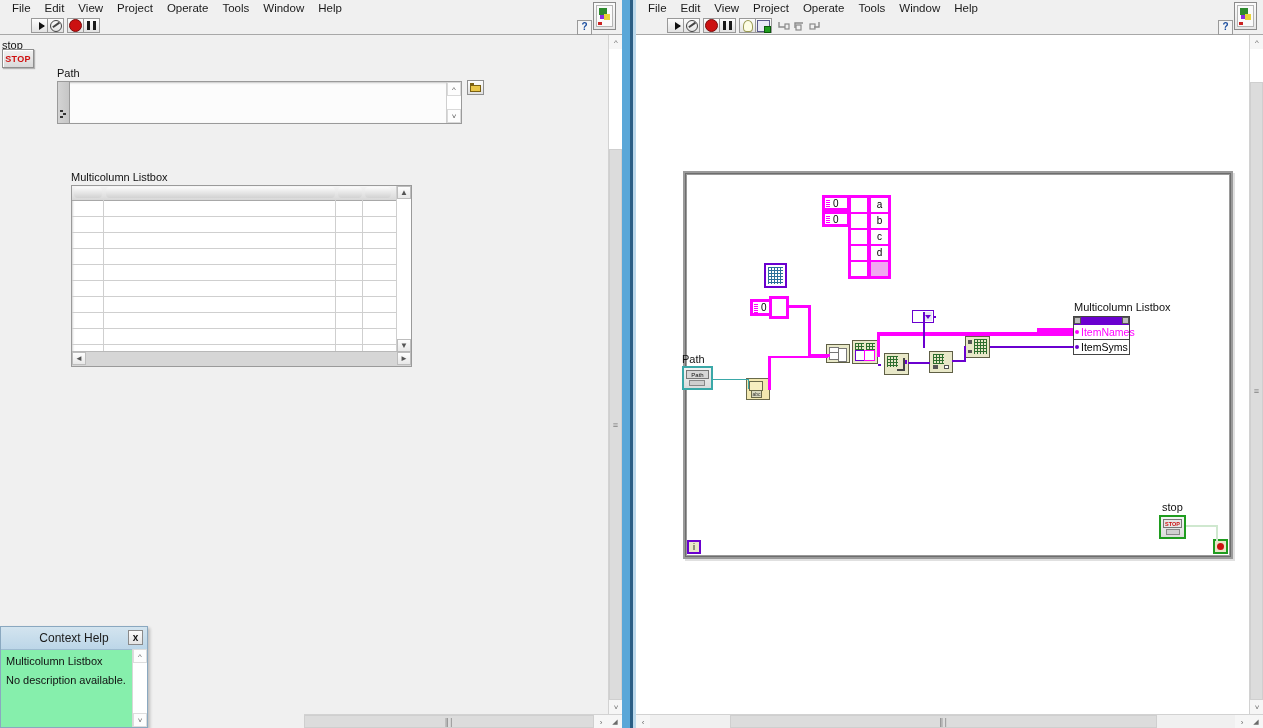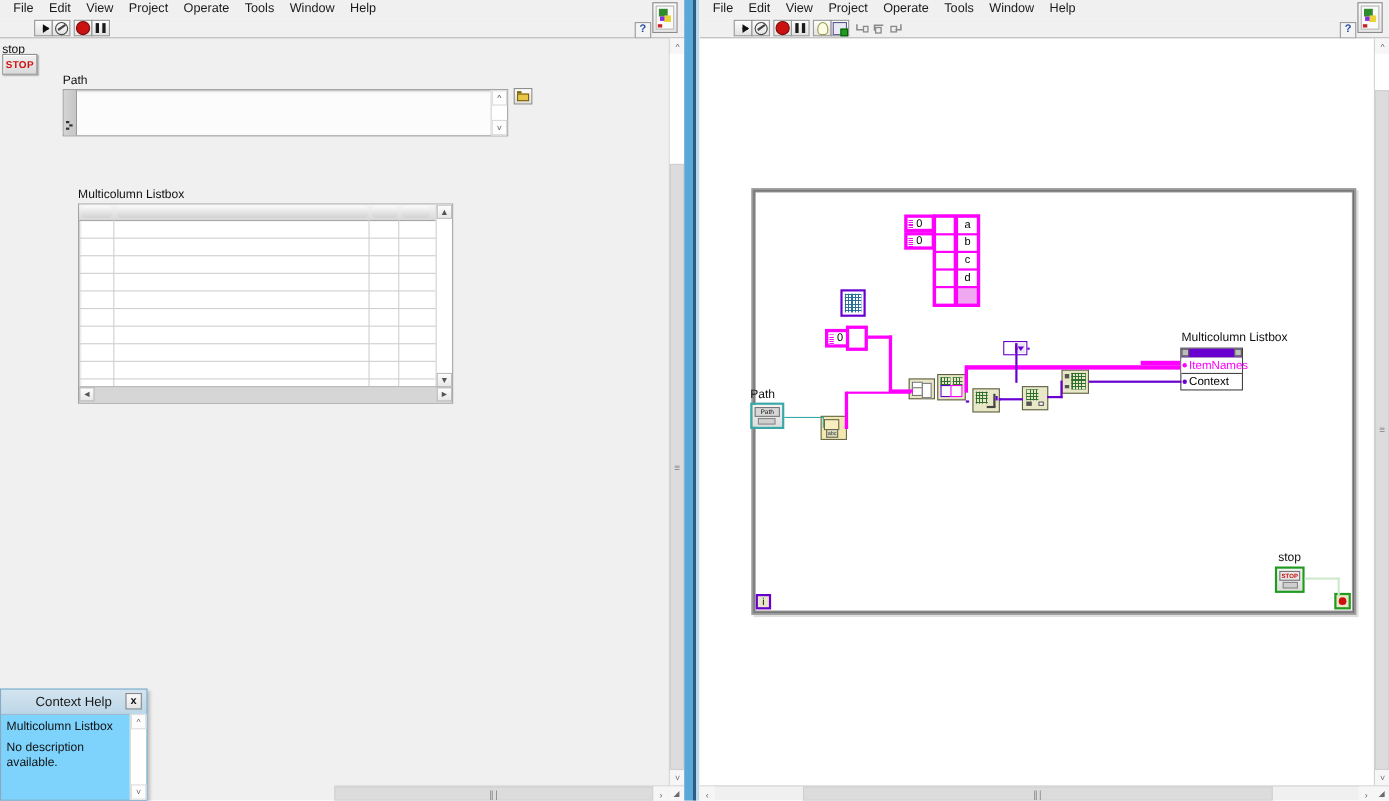--- a/index.html
+++ b/index.html
@@ -224,22 +224,22 @@
   .mclb .hsb { position:absolute; left:0; right:0; bottom:0; height:14px; background:#d6d6d6; border-top:1px solid #b8b8b8;}
   .mclb .sbbtn {
     position:absolute; width:14px; height:13px;
     background:linear-gradient(#fdfdfd,#e8e8e8); border:1px solid #bdbdbd;
     box-sizing:border-box; display:flex;align-items:center;justify-content:center;
     font-size:8px;color:#555;
   }
 
   
   #ctxhelp {
-    position:absolute; left:0; top:626px; width:134px; height:102px;
-    background:#7dd3fc; border:1px solid #8aa8c0;
+    position:absolute; left:0; top:626px; width:148px; height:102px;
+    background:#86efac; border:1px solid #8aa8c0;
     box-shadow: 2px 2px 3px rgba(0,0,0,.22);
     box-sizing:border-box;
   }
   #ctxhelp .title {
     position:absolute; left:0; top:0; right:0; height:22px;
     background:linear-gradient(#d3e4ef,#bcd6e8);
     border-bottom:1px solid #9ebbd0;
     display:flex;align-items:center;justify-content:center;
     font-size:12px; color:#1b1b1b;
   }
@@ -677,21 +677,21 @@
         <div class="bar">
           <div class="e" style="left:0;"></div>
             <div class="e" style="right:0;"></div>
         </div>
         <div class="ln sel" style="top:8px;">
           <span class="dot" style="background:#ff00ff;"></span>
           <span>ItemNames</span>
         </div>
         <div class="ln nrm" style="top:23px; border-bottom:none;">
           <span class="dot" style="background:#6a00cf;"></span>
-          <span>Context</span>
+          <span>ItemSyms</span>
         </div>
       </div>
 
       <div class="bd-label" style="left:526px; top:466px;">stop</div>
       <div class="term-box term-stop" style="left:523px; top:480px; width:27px; height:24px;">
         <div style="position:absolute;left:2px;top:2px;right:2px;height:9px;background:#e6e6e6;border:1px solid #777;box-sizing:border-box;font-size:5.5px;line-height:8px;color:#cc1111;font-weight:bold;text-align:center;">STOP</div>
         <div style="position:absolute;left:5px;bottom:2px;width:14px;height:6px;background:#cfcfcf;border:1px solid #888;box-sizing:border-box;"></div>
       </div>
       <div class="loopstop" style="left:577px; top:504px; width:15px; height:15px;">
           <div class="d"></div>

